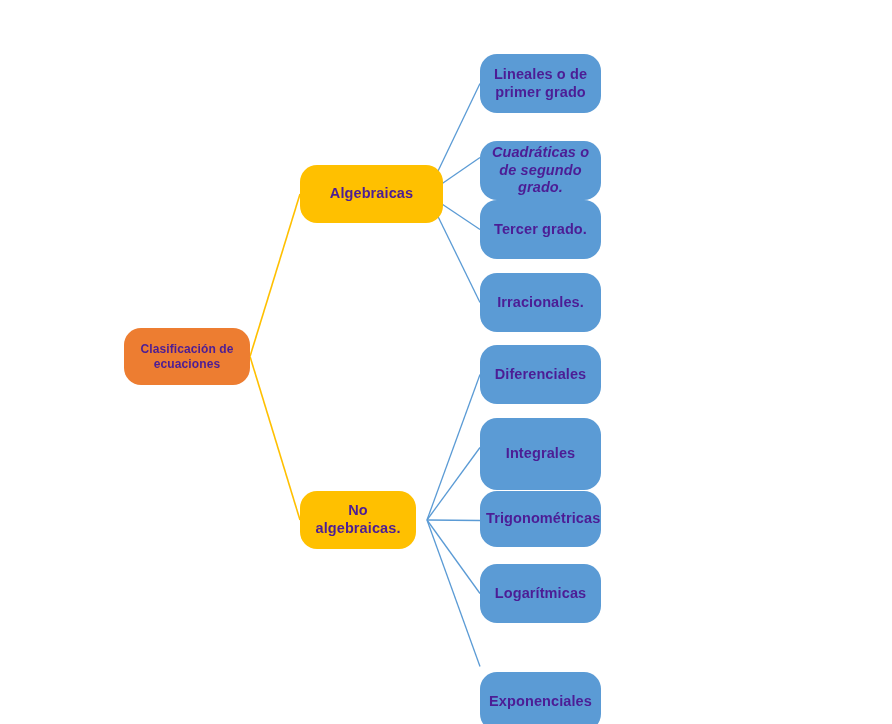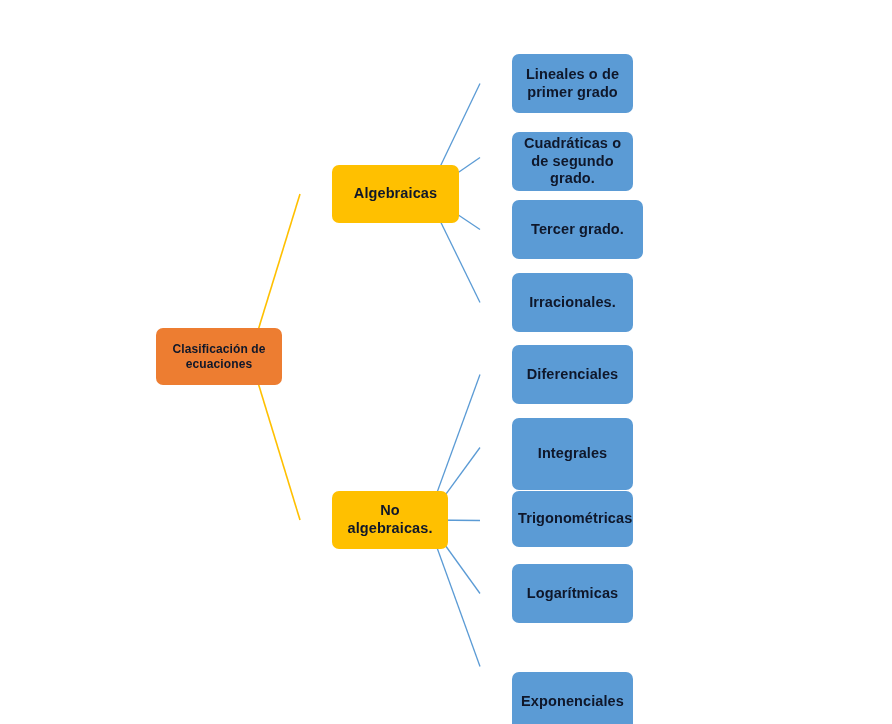--- a/index.html
+++ b/index.html
@@ -24,27 +24,26 @@
     width: 892px;
     height: 724px;
     pointer-events: none;
   }
   .node {
     position: absolute;
     display: flex;
     align-items: center;
     justify-content: center;
     text-align: center;
-    color: #0f172a;
+    color: #4c1d95;
     font-weight: bold;
     line-height: 1.22;
     box-sizing: border-box;
     padding: 2px 6px;
-    border-radius: 7px;
-    margin-left: 32px;
+    border-radius: 17px;
     -webkit-font-smoothing: antialiased;
   }
   .node-root {
     background: #ED7D31;
     font-size: 12px;
     letter-spacing: 0.1px;
   }
   .node-branch {
     background: #FFC000;
     font-size: 14.5px;
@@ -74,30 +73,30 @@
       <line x1="427" y1="520" x2="480" y2="374.5" stroke="#5B9BD5" stroke-width="1.3"></line>
       <line x1="427" y1="520" x2="480" y2="447.5" stroke="#5B9BD5" stroke-width="1.3"></line>
       <line x1="427" y1="520" x2="480" y2="520.5" stroke="#5B9BD5" stroke-width="1.3"></line>
       <line x1="427" y1="520" x2="480" y2="593.5" stroke="#5B9BD5" stroke-width="1.3"></line>
       <line x1="427" y1="520" x2="480" y2="666.5" stroke="#5B9BD5" stroke-width="1.3"></line>
     </svg>
   <div id="nodes">
       <div class="node node-root" style="left: 124px; top: 328px; width: 126px; height: 57px;">
         <span class="node-label">Clasificación de ecuaciones</span>
       </div>
-      <div class="node node-branch" style="left: 300px; top: 165px; width: 127px; height: 58px;">
+      <div class="node node-branch" style="left: 300px; top: 165px; width: 143px; height: 58px;">
         <span class="node-label">Algebraicas</span>
       </div>
       <div class="node node-leaf" style="left: 480px; top: 54px; width: 121px; height: 59px;">
         <span class="node-label">Lineales o de primer grado</span>
       </div>
-      <div class="node node-leaf" style="left: 480px; top: 132px; width: 121px; height: 59px;">
+      <div class="node node-leaf" style="left: 480px; top: 141px; width: 121px; height: 59px; font-style: italic;">
         <span class="node-label">Cuadráticas o de segundo grado.</span>
       </div>
-      <div class="node node-leaf" style="left: 480px; top: 200px; width: 131px; height: 59px;">
+      <div class="node node-leaf" style="left: 480px; top: 200px; width: 121px; height: 59px;">
         <span class="node-label">Tercer grado.</span>
       </div>
       <div class="node node-leaf" style="left: 480px; top: 273px; width: 121px; height: 59px;">
         <span class="node-label">Irracionales.</span>
       </div>
       <div class="node node-branch" style="left: 300px; top: 491px; width: 116px; height: 58px;">
         <span class="node-label">No algebraicas.</span>
       </div>
       <div class="node node-leaf" style="left: 480px; top: 345px; width: 121px; height: 59px;">
         <span class="node-label">Diferenciales</span>

